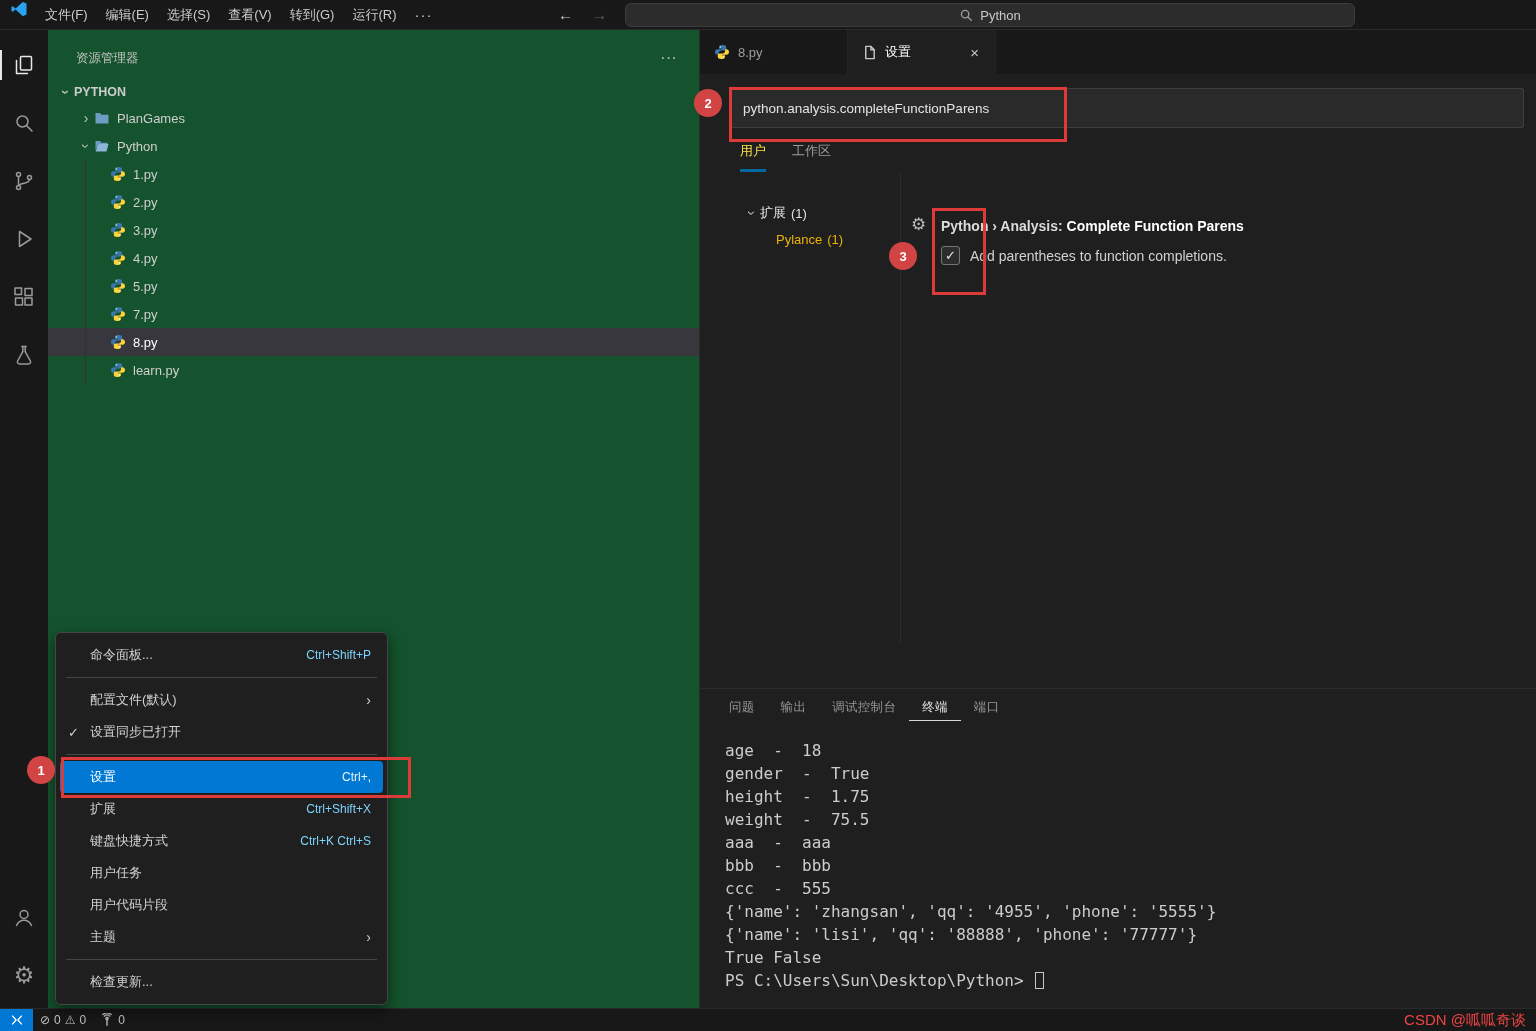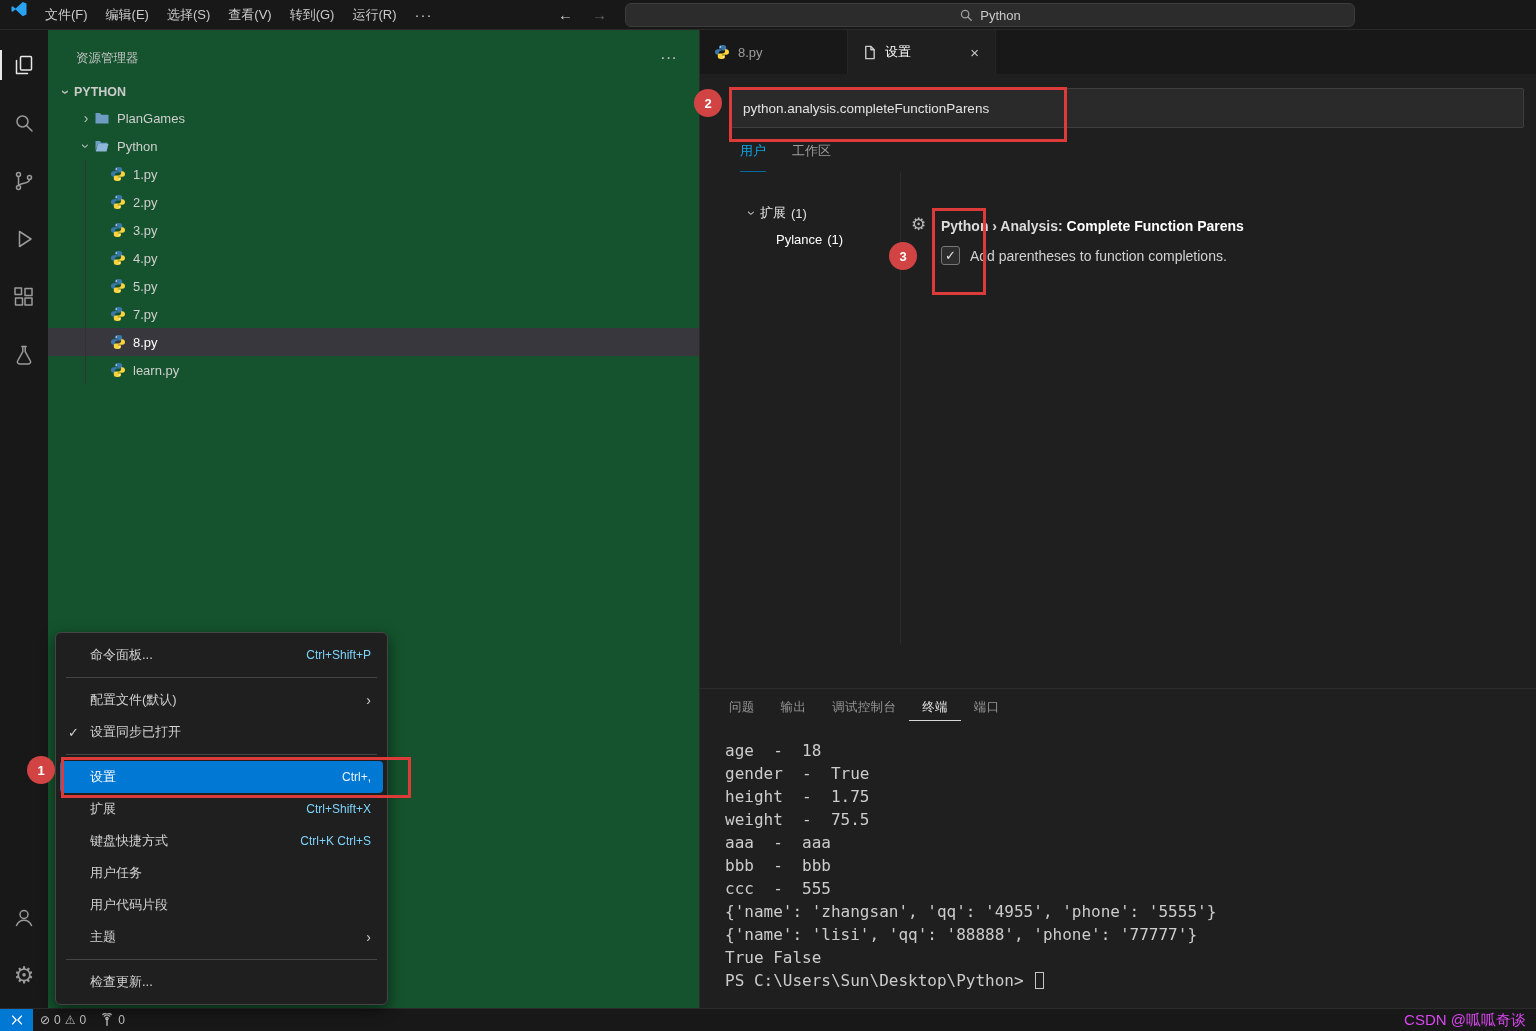--- a/index.html
+++ b/index.html
@@ -54,24 +54,24 @@
   .tab.active{background:#1f1f1f;color:#fff}
   .tab .fi{margin-right:0}
   .tab-close{margin-left:auto;font-size:15px;color:#c5c5c5;padding:0 2px;cursor:pointer}
   .pg{width:15px;height:15px;color:#c8c8c8}
 
   
   .settings-editor{height:614px;position:relative}
   .settings-search{display:block;width:calc(100% - 42px);margin:14px 10px 0 30px;height:40px;background:#2a2a2a;border:1px solid #3e3e3e;border-radius:2px;color:#e3e3e3;font-size:13.5px;padding:0 12px;font-family:"Liberation Sans","DejaVu Sans",sans-serif;outline:none}
   .scopes{margin:14px 0 0 40px;height:30px;display:flex;gap:26px;font-size:13px}
   .scope{color:#9d9d9d;padding-bottom:9px;cursor:pointer}
-  .scope.active{color:#0ea5e9;border-bottom:1px solid #0369a1}
+  .scope.active{color:#fde047;border-bottom:3px solid #0369a1}
   .settings-body{display:flex;height:calc(614px - 142px)}
   .toc{width:201px;border-right:1px solid #2b2b2b;padding-top:28px;font-size:13px}
-  .toc-item{height:26px;display:flex;align-items:center;color:#ffffff;cursor:pointer}
+  .toc-item{height:26px;display:flex;align-items:center;color:#eab308;cursor:pointer}
   .toc-item.lvl1{padding-left:44px;color:#e3e3e3}
   .toc-item.lvl2{padding-left:76px}
   .detail{flex:1;position:relative}
   .detail-gear{position:absolute;left:10px;top:42px;font-size:17px;color:#b8b8b8;cursor:pointer;font-family:"DejaVu Sans",sans-serif}
   .setting-item{padding:44px 20px 0 40px}
   .setting-title{font-size:14px;line-height:20px}
   .setting-title .cat{color:#dcdcdc;font-weight:600}
   .setting-title .nm{color:#ffffff;font-weight:700}
   .setting-value{margin-top:10px;display:flex;align-items:center;gap:10px}
   .checkbox{width:19px;height:19px;border:1px solid #767676;background:#2d2d2d;border-radius:3px;display:flex;align-items:center;justify-content:center;color:#e7e7e7;font-size:13px;cursor:pointer;flex:none}
@@ -87,21 +87,21 @@
   .cursor{display:inline-block;width:9px;height:17px;border:1px solid #c5c5c5;vertical-align:-3px;margin-left:2px}
 
   
   .statusbar{height:23px;background:#181818;border-top:1px solid #2b2b2b;display:flex;align-items:center;font-size:12px;color:#c5c5c5;position:relative;z-index:5}
   .remote{width:33px;height:100%;background:#0078d4;display:flex;align-items:center;justify-content:center;color:#fff;cursor:pointer}
   .remote svg{width:14px;height:14px}
   .sb-item{display:flex;align-items:center;gap:4px;padding:0 7px;height:100%;cursor:pointer}
   .sb-ic{font-size:12px;font-family:"DejaVu Sans",sans-serif}
   .antenna{width:14px;height:14px;color:#c5c5c5}
   .sb-right{margin-left:auto;padding-right:10px}
-  .watermark{font-size:15px;color:#d946ef}
+  .watermark{font-size:15px;color:#ef4444}
 
   
   .ctxmenu{position:absolute;left:55px;top:632px;width:333px;background:#1f1f1f;border:1px solid #454545;border-radius:6px;box-shadow:0 5px 14px rgba(0,0,0,.55);padding:6px 0;z-index:40;font-size:13px}
   .mi{height:32px;display:flex;align-items:center;margin:0 4px;border-radius:4px;padding:0 12px 0 8px;color:#d2d2d2;cursor:pointer}
   .mi-check{width:22px;font-size:13px;color:#d2d2d2}
   .mi-label{flex:1}
   .mi-short{color:#7dd3fc;font-size:12px}
   .mi-arrow{color:#cfcfcf;font-size:14px}
   .mi.active{background:#0078d4;color:#fff}
   .mi.active .mi-short{color:#eaf3fb}

